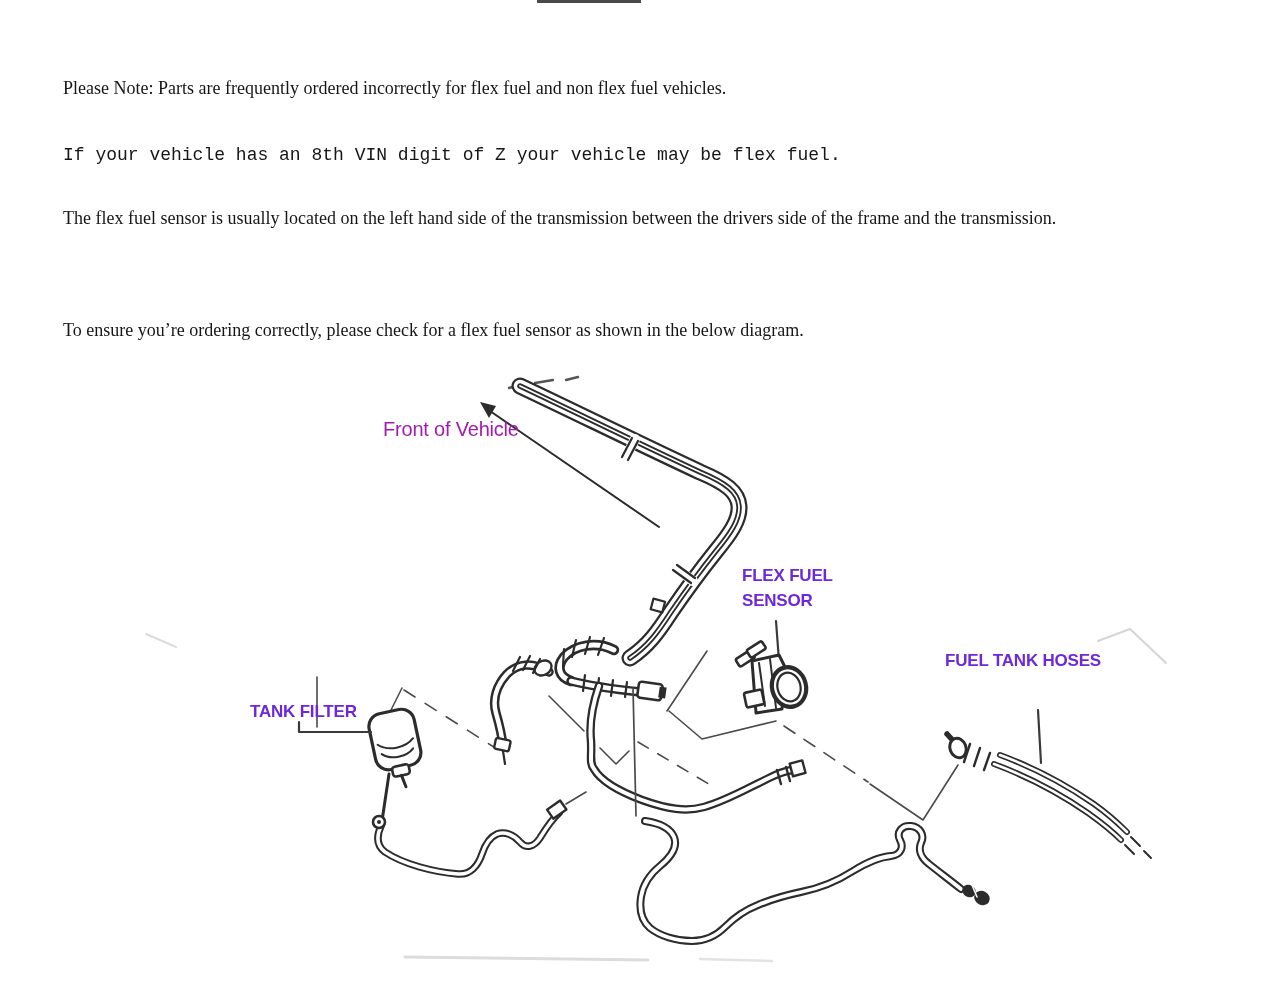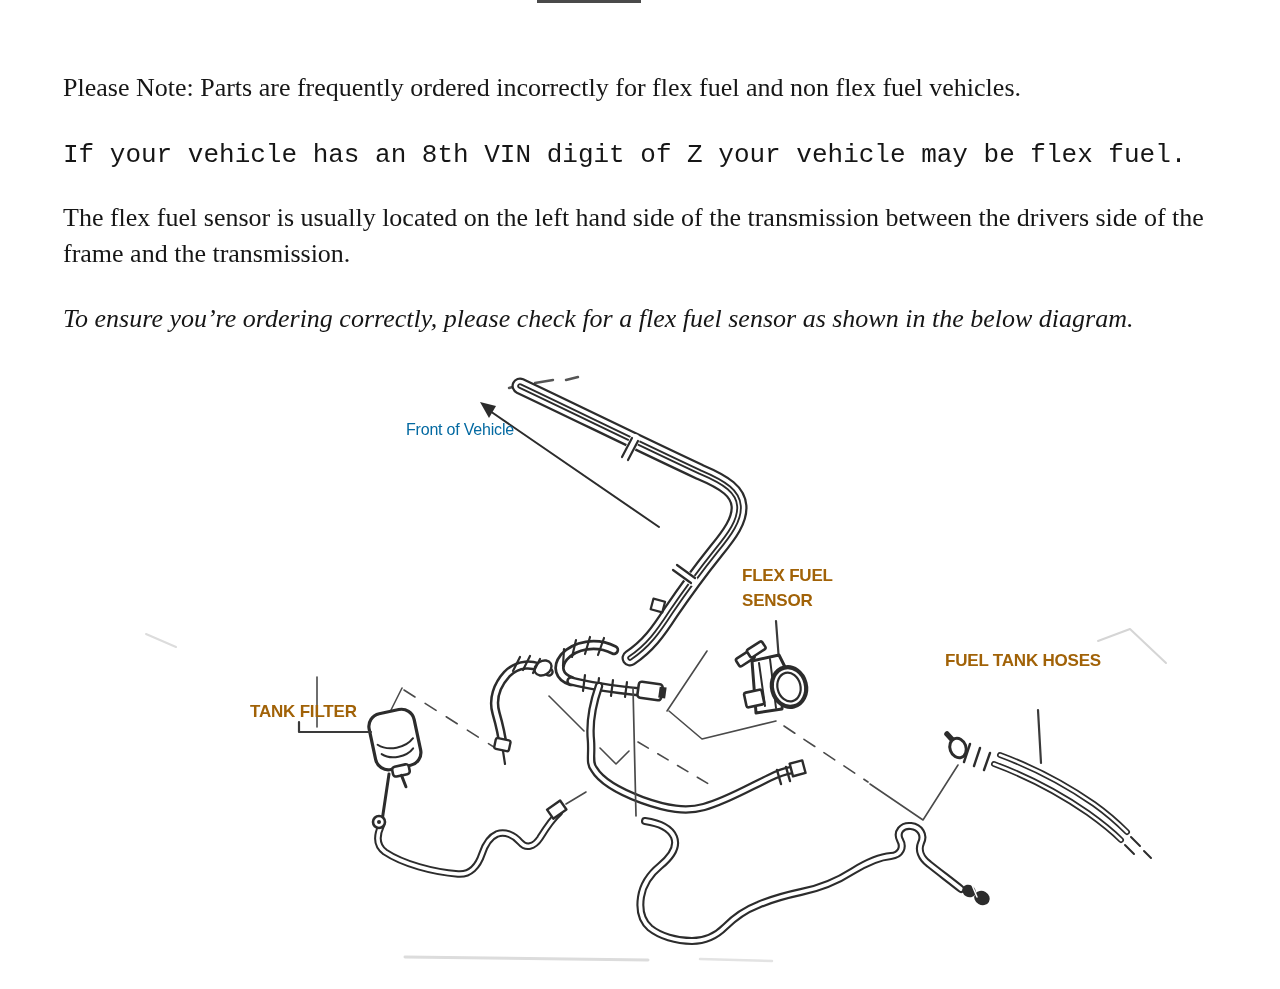--- a/index.html
+++ b/index.html
@@ -3,31 +3,31 @@
 <meta charset="utf-8">
 <style>
   html,body{margin:0;padding:0;}
   body{
     width:1280px;height:989px;position:relative;background:#ffffff;
     font-family:"Liberation Sans",sans-serif;overflow:hidden;
   }
   .top-bar{position:absolute;left:537px;top:0;width:104px;height:3px;background:#4a4a4a;}
   .para{
     position:absolute;left:63px;width:1200px;margin:0;
-    font-family:"Liberation Serif",serif;font-size:26px;line-height:36px;color:#161616;
+    font-family:"Liberation Serif",serif;font-size:18px;line-height:36px;color:#161616;
   }
   #p1{top:70px;}
   #p2{top:137px;font-family:Liberation Mono, monospace;}
   #p3{top:200px;}
-  #p4{top:301px;font-style:italic;}
+  #p4{top:312px;}
   .dlabel{
     position:absolute;font-weight:bold;font-size:17px;line-height:25px;
-    color:#a16207;letter-spacing:-0.2px;white-space:nowrap;
+    color:#6d28d9;letter-spacing:-0.2px;white-space:nowrap;
   }
-  #lbl-front{left:383px;top:417px;font-weight:normal;font-size:16px;color:#0369a1;margin-left:23px;}
+  #lbl-front{left:383px;top:417px;font-weight:normal;font-size:20px;color:#a21caf;}
   #lbl-sensor{left:742px;top:563px;width:95px;white-space:normal;}
   #lbl-filter{left:250px;top:699px;}
   #lbl-hoses{left:945px;top:648px;text-align:center;}
   svg{position:absolute;left:0;top:0;}
 </style>
 </head>
 <body>
 
 <div class="top-bar"></div>
 

